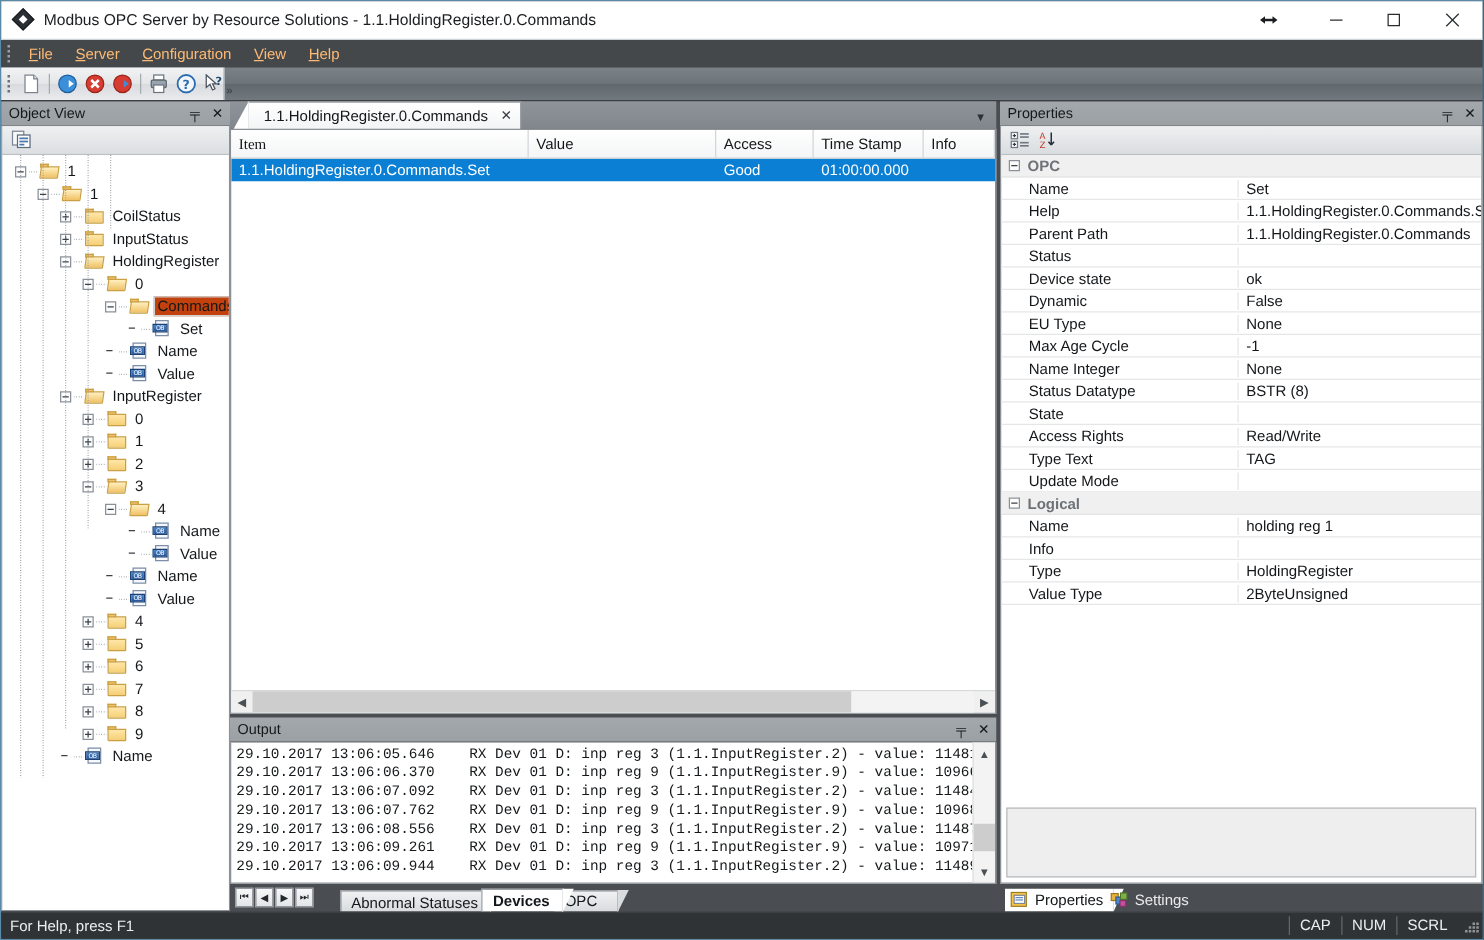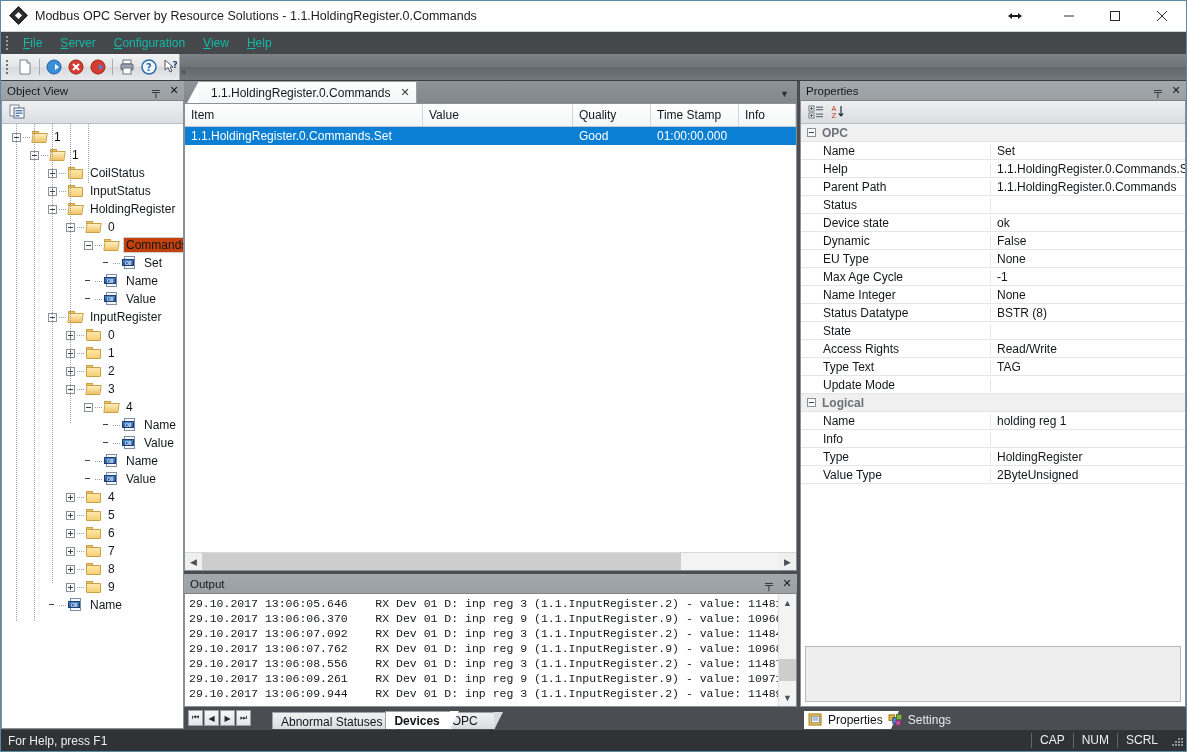--- a/index.html
+++ b/index.html
@@ -99,21 +99,21 @@
     gap: 2px;
     flex: 0 0 auto;
   }
   .grip i {
     display: block;
     width: 2px; height: 2px;
     background: #9aa0a5;
   }
   .menu-item {
     padding: 2px 9px;
-    color: #14b8a6;
+    color: #fdba74;
     white-space: nowrap;
   }
   .menu-item u { text-decoration: underline; }
 
   
   .toolbar {
     height: 26px;
     background: linear-gradient(to bottom, #7c8287 0%, #6d7478 50%, #61686d 51%, #72797e 100%);
     display: flex;
     align-items: center;
@@ -1099,28 +1099,28 @@
       <div class="doc-area">
         <div class="doctabs">
           <div class="doctab">
             <span>1.1.HoldingRegister.0.Commands</span>
             <span class="tabclose">✕</span>
           </div>
           <div class="doctabs-overflow">▼</div>
         </div>
         <div class="listview">
           <div class="lv-head" id="lv-head">
-              <div class="lv-th" style="width: 238px; flex: 0 0 auto;">
+              <div class="lv-th" style="width: 238px; flex: 0 0 auto; font-family: Liberation Serif, serif;">
                 <span>Item</span>
               </div>
               <div class="lv-th" style="width: 150px; flex: 0 0 auto;">
                 <span>Value</span>
               </div>
               <div class="lv-th" style="width: 78px; flex: 0 0 auto;">
-                <span>Quality</span>
+                <span>Access</span>
               </div>
               <div class="lv-th" style="width: 88px; flex: 0 0 auto;">
                 <span>Time Stamp</span>
               </div>
               <div class="lv-th" style="width: 40px; flex: 1 1 auto;">
                 <span>Info</span>
               </div>
             </div>
           <div class="lv-body" id="lv-body">
               <div class="lv-row sel">

